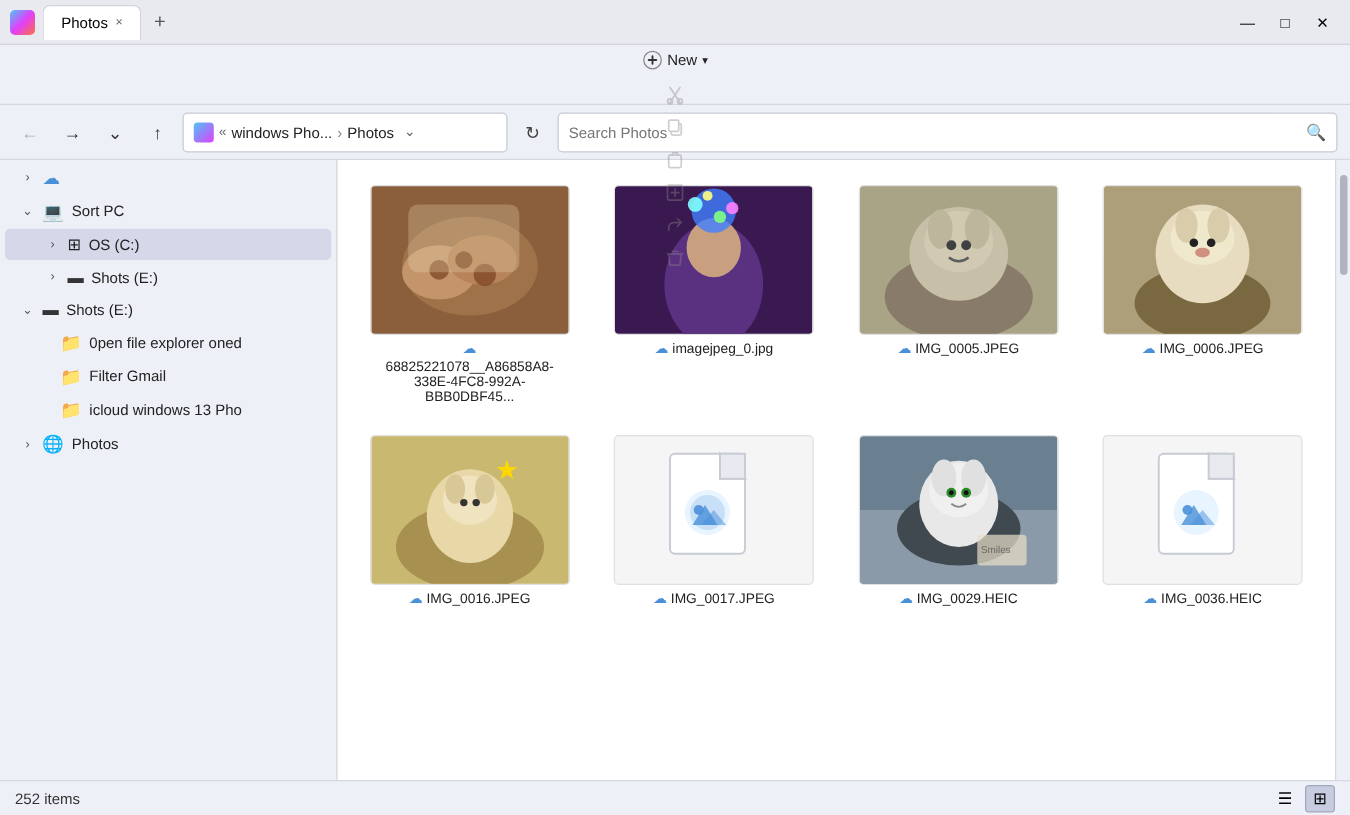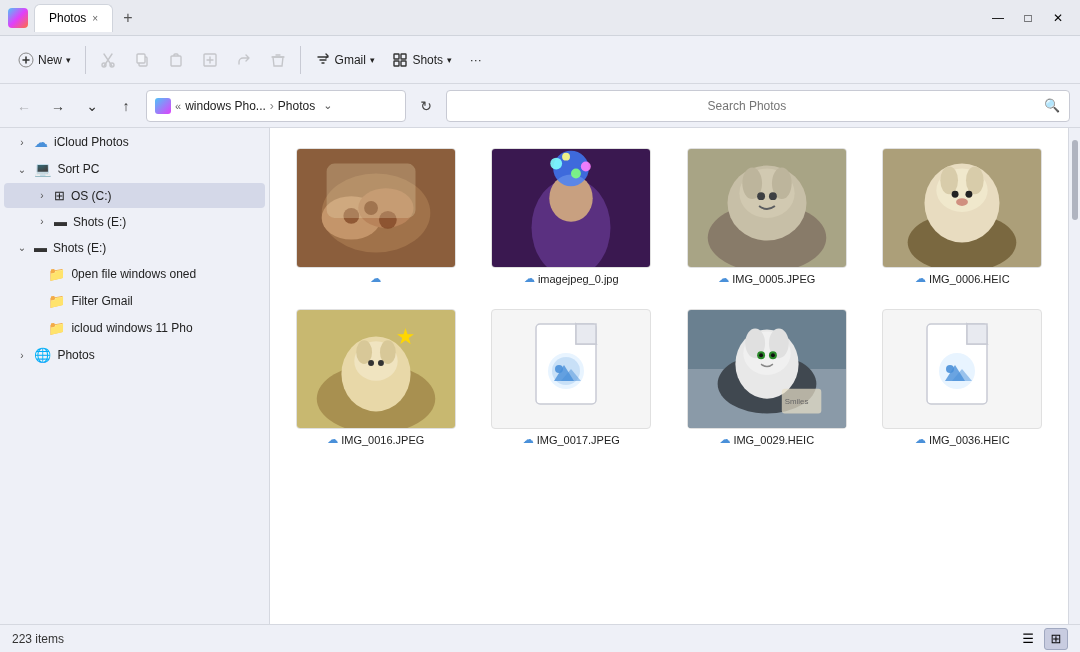--- a/index.html
+++ b/index.html
@@ -14,21 +14,21 @@
     .app-icon { width: 20px; height: 20px; border-radius: 4px; background: linear-gradient(135deg, #4fc3f7, #e040fb, #ff6e40); }
     .tab { background: #fff; border-radius: 6px 6px 0 0; padding: 4px 14px; font-size: 12px; display: flex; align-items: center; gap: 6px; height: 28px; border: 1px solid #d0d4dc; border-bottom: none; }
     .tab-close { color: #666; font-size: 10px; cursor: pointer; }
     .tab-add { background: transparent; border: none; font-size: 16px; color: #555; cursor: pointer; padding: 0 4px; }
     .win-controls { display: flex; gap: 2px; }
     .win-btn { width: 28px; height: 22px; border: none; background: transparent; cursor: pointer; font-size: 12px; display: flex; align-items: center; justify-content: center; border-radius: 3px; }
 
     
     .toolbar {
       display: flex; align-items: center; background: #eef0f7; height: 48px;
-      padding: 0 10px; gap: 2px; border-bottom: 1px solid #d5d8e0;
+      padding: 0 10px; gap: 2px; border-bottom: 1px solid #d5d8e0; flex-direction: column;
     }
     .toolbar-btn {
       display: flex; align-items: center; gap: 4px; padding: 4px 8px;
       border: none; background: transparent; cursor: pointer; border-radius: 4px;
       font-size: 12px; color: #222; height: 36px;
     }
     .toolbar-btn svg { width: 16px; height: 16px; }
     .toolbar-sep { width: 1px; height: 28px; background: #c8cad4; margin: 0 4px; }
     .toolbar-btn.disabled { opacity: 0.4; cursor: default; }
 
@@ -46,21 +46,21 @@
     }
     .breadcrumb-icon { width: 16px; height: 16px; border-radius: 3px; background: linear-gradient(135deg, #4fc3f7, #e040fb); }
     .breadcrumb-text { font-size: 12px; color: #222; }
     .breadcrumb-sep { color: #888; font-size: 12px; }
     .breadcrumb-arrow { margin-left: 4px; color: #555; font-size: 11px; cursor: pointer; }
     .refresh-btn { width: 28px; height: 28px; border: none; background: transparent; cursor: pointer; border-radius: 4px; display: flex; align-items: center; justify-content: center; color: #444; font-size: 14px; }
     .search-box {
       flex: 1; display: flex; align-items: center; background: #fff;
       border: 1px solid #c8cad4; border-radius: 4px; height: 32px; padding: 0 8px; gap: 6px;
     }
-    .search-box input { border: none; outline: none; font-size: 12px; flex: 1; background: transparent; text-align: center; }
+    .search-box input { border: none; outline: none; font-size: 12px; flex: 1; background: transparent; }
     .search-icon { color: #555; font-size: 13px; }
 
     
     .main-layout { display: flex; height: calc(652px - 36px - 48px - 44px - 28px); }
 
     
     .sidebar {
       width: 270px; min-width: 270px; background: #eef0f7; border-right: 1px solid #d5d8e0;
       overflow-y: auto; overflow-x: hidden; position: relative;
     }
@@ -227,21 +227,20 @@
   </div>
 </div>
 
 <div class="main-layout">
 
   <div class="sidebar">
 
     <div class="sidebar-item">
       <span class="expand-arrow">›</span>
       <span class="item-icon" style="color:#4a90d9;">☁</span>
-      <span class="item-label">iCloud Photos</span>
     </div>
 
     <div class="sidebar-item">
       <span class="expand-arrow">⌄</span>
       <span class="item-icon">💻</span>
       <span class="item-label">Sort PC</span>
     </div>
 
     <div class="sidebar-item active" style="padding-left: 32px;">
       <span class="expand-arrow">›</span>
@@ -256,29 +255,29 @@
     </div>
 
     <div class="sidebar-item">
       <span class="expand-arrow">⌄</span>
       <span class="item-icon" style="font-size:13px; color:#333;">▬</span>
       <span class="item-label">Shots (E:)</span>
     </div>
 
     <div class="sidebar-item" style="padding-left: 44px;">
       <span class="item-icon" style="color:#e6a020;">📁</span>
-      <span class="item-label">0pen file windows oned</span>
+      <span class="item-label">0pen file explorer oned</span>
     </div>
     <div class="sidebar-item" style="padding-left: 44px;">
       <span class="item-icon" style="color:#e6a020;">📁</span>
       <span class="item-label">Filter Gmail</span>
     </div>
     <div class="sidebar-item" style="padding-left: 44px;">
       <span class="item-icon" style="color:#e6a020;">📁</span>
-      <span class="item-label">icloud windows 11 Pho</span>
+      <span class="item-label">icloud windows 13 Pho</span>
     </div>
 
     <div class="sidebar-item">
       <span class="expand-arrow">›</span>
       <span class="item-icon" style="color:#4a90d9;">🌐</span>
       <span class="item-label">Photos</span>
     </div>
   </div>
 
   <div class="content-area">
@@ -292,20 +291,21 @@
             <ellipse cx="55" cy="70" rx="30" ry="22" fill="#C4956A"></ellipse>
             <ellipse cx="90" cy="60" rx="28" ry="20" fill="#B8835A"></ellipse>
             <circle cx="55" cy="68" r="8" fill="#7A4020" opacity="0.7"></circle>
             <circle cx="75" cy="60" r="7" fill="#6A3010" opacity="0.7"></circle>
             <circle cx="92" cy="72" r="9" fill="#7A4020" opacity="0.7"></circle>
             <rect x="30" y="15" width="90" height="55" rx="8" fill="#E8D8B0" opacity="0.3"></rect>
           </svg>
         </div>
         <div class="file-name">
           <span class="cloud-icon">☁</span>
+          <span>68825221078__A86858A8-338E-4FC8-992A-BBB0DBF45...</span>
         </div>
       </div>
 
       <div class="file-item">
         <div class="thumb-box">
           <svg width="160" height="120" viewBox="0 0 160 120">
             <rect width="160" height="120" fill="#3A1850"></rect>
             <ellipse cx="80" cy="80" rx="40" ry="50" fill="#5A3080"></ellipse>
             <ellipse cx="80" cy="50" rx="22" ry="24" fill="#C8A080"></ellipse>
             <circle cx="80" cy="20" r="18" fill="#4080FF" opacity="0.8"></circle>
@@ -352,21 +352,21 @@
             <ellipse cx="80" cy="42" rx="26" ry="22" fill="#f0e8cc"></ellipse>
             <ellipse cx="67" cy="32" rx="9" ry="14" fill="#d8ccaa"></ellipse>
             <ellipse cx="93" cy="32" rx="9" ry="14" fill="#d8ccaa"></ellipse>
             <circle cx="73" cy="46" r="3.5" fill="#222"></circle>
             <circle cx="87" cy="46" r="3.5" fill="#222"></circle>
             <ellipse cx="80" cy="54" rx="6" ry="4" fill="#d09080"></ellipse>
           </svg>
         </div>
         <div class="file-name">
           <span class="cloud-icon">☁</span>
-          <span>IMG_0006.HEIC</span>
+          <span>IMG_0006.JPEG</span>
         </div>
       </div>
 
       <div class="file-item">
         <div class="thumb-box">
           <svg width="160" height="120" viewBox="0 0 160 120">
             <rect width="160" height="120" fill="#c8b870"></rect>
             <ellipse cx="80" cy="90" rx="60" ry="35" fill="#a89050"></ellipse>
             <ellipse cx="80" cy="65" rx="35" ry="38" fill="#e8d8a8"></ellipse>
             <ellipse cx="80" cy="52" rx="22" ry="20" fill="#f0e4c0"></ellipse>
@@ -451,21 +451,21 @@
   </div>
 
   <div class="scroll-track">
     <div class="scroll-thumb-area">
       <div class="scroll-thumb"></div>
     </div>
   </div>
 </div>
 
 <div class="status-bar">
-  <span>223 items</span>
+  <span>252 items</span>
   <div class="status-right">
     <button class="view-btn" title="Details view">
       ☰
     </button>
     <button class="view-btn active" title="Tiles view">
       ⊞
     </button>
   </div>
 </div>
 

